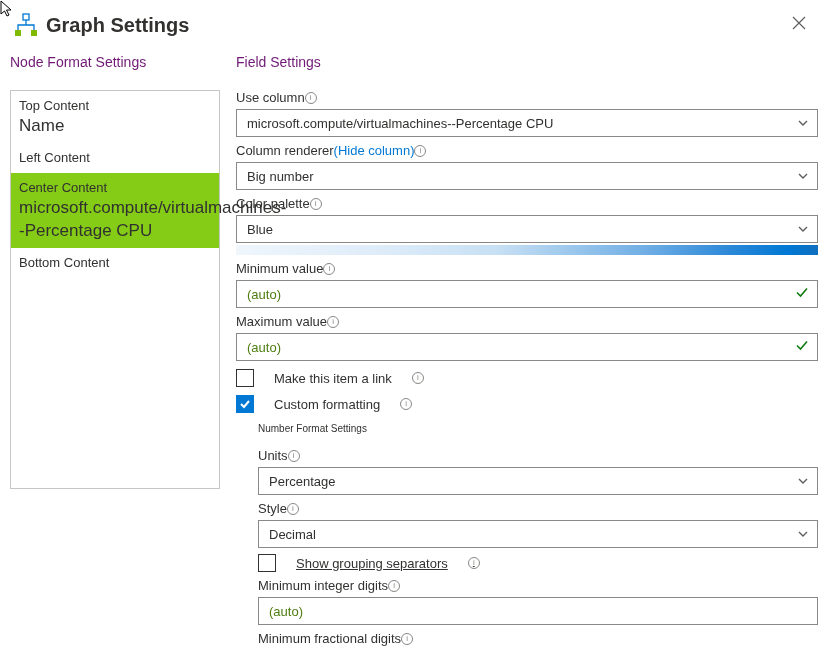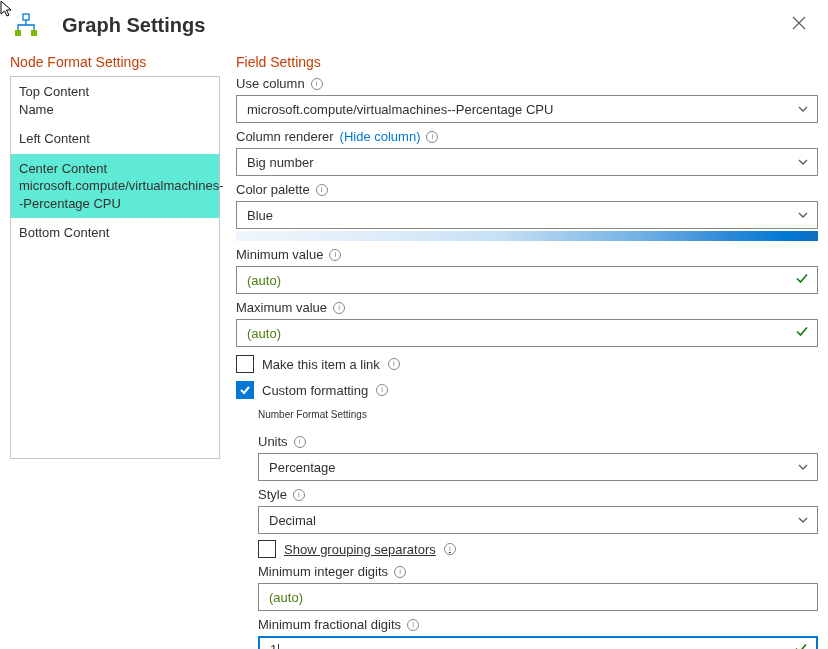--- a/index.html
+++ b/index.html
@@ -11,21 +11,21 @@
       width: 828px;
     }
     .header {
       display: flex;
       align-items: center;
       padding: 12px 14px 16px 14px;
     }
     .header-title {
       font-size: 20px;
       font-weight: 600;
-      margin-left: 24px;
+      margin-left: 8px;
       flex: 1;
     }
     .close {
       font-size: 16px;
       color: #605e5c;
       cursor: pointer;
       padding: 4px 8px;
     }
     .hier-icon svg { display:block; }
 
@@ -36,45 +36,44 @@
     .left {
       width: 210px;
       flex: none;
     }
     .right {
       flex: 1;
       padding-left: 16px;
     }
     .section-title {
       font-size: 14px;
-      color: #c2410c;
-      margin-bottom: 6px;
+      color: #701a75;
+      margin-bottom: 20px;
     }
     .nav-box {
       border: 1px solid #c8c6c4;
       font-size: 13px;
     }
     .nav-item {
       padding: 6px 8px 6px 8px;
       cursor: pointer;
       line-height: 1.35;
     }
     .nav-item .sub {
-      font-size: 13px;
+      font-size: 17px;
       color: #323130;
     }
     .nav-item.selected {
-      background: #5eead4;
+      background: #84cc16;
     }
     .nav-filler { height: 210px; }
     .field-row { margin-bottom: 6px; }
     .label-line {
       display: flex;
       align-items: center;
-      gap: 6px;
       font-size: 13px;
       color: #323130;
       margin-bottom: 4px;
     }
     .label-line .link { color: #0078d4; cursor: pointer; }
     .info-icon {
       width: 12px; height: 12px;
       border: 1px solid #8a8886;
       border-radius: 50%;
       display: inline-flex;
@@ -111,21 +110,21 @@
       color: #107c10;
     }
     .color-preview {
       width: 100%; height: 10px; margin-top: 2px;
       background: linear-gradient(to right, #eff6fc 0%, #deecf9 25%, #c7e0f4 45%, #71afe5 70%, #2b88d8 85%, #0078d4 95%, #106ebe 100%);
       margin-bottom: 6px;
     }
     .checkbox-line {
       display: flex;
       align-items: center;
-      gap: 8px;
+      gap: 20px;
       margin-top: 8px;
       font-size: 13px;
     }
     .cb {
       width: 18px; height: 18px;
       border: 1px solid #323130;
       display: inline-flex;
       align-items: center; justify-content: center;
       cursor: pointer;
       flex: none;

